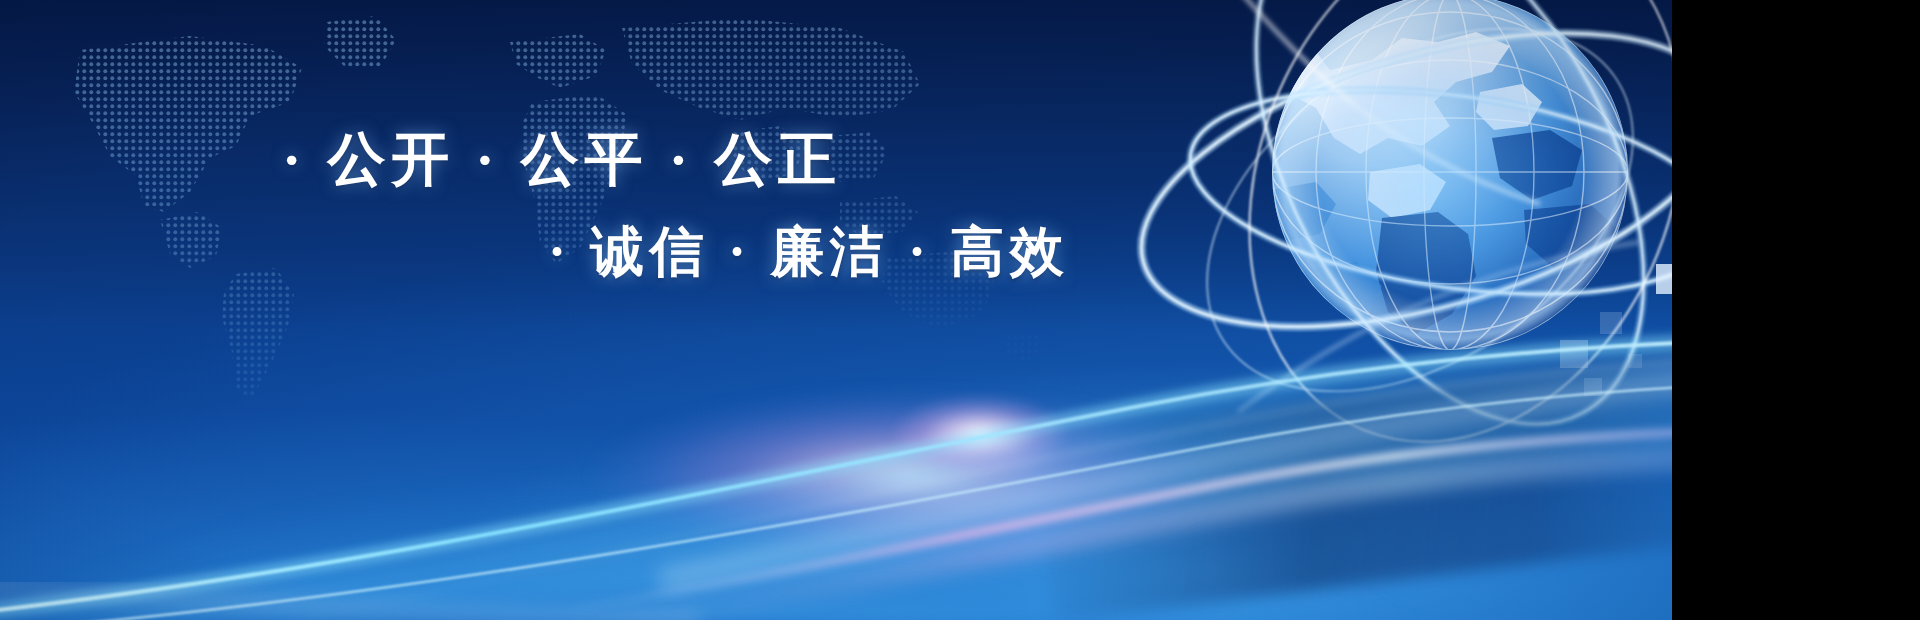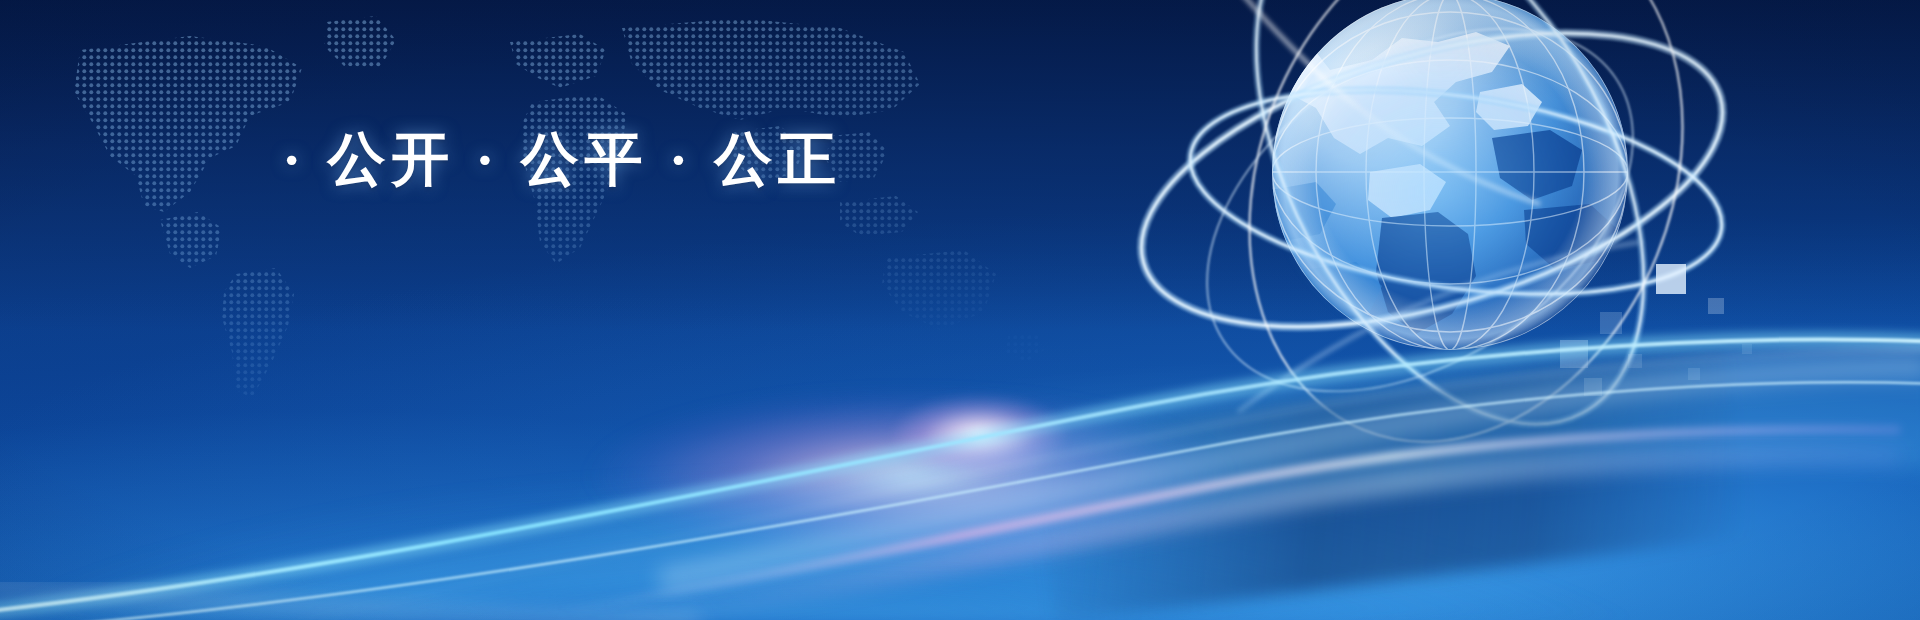--- a/index.html
+++ b/index.html
@@ -2,21 +2,21 @@
 <html><head>
 <meta charset="utf-8">
 <style>
   html, body {
     margin: 0;
     padding: 0;
     background: #000;
   }
   #banner {
     position: relative;
-    width: 1920px;
+    width: 1672px;
     height: 620px;
     overflow: hidden;
     font-family: "Liberation Serif", "DejaVu Serif", serif;
     background: #0b3f8f;
   }
 
   
   .bg-base {
     position: absolute; inset: 0;
     background:
@@ -304,15 +304,16 @@
       <path d="M660 300 C 900 250, 1160 188, 1420 140 C 1620 104, 1800 88, 1930 86" stroke="#dff2ff" stroke-opacity="0.30" stroke-width="22" fill="none" filter="url(#b3)"></path>
 
       <path d="M-20 306 C 180 320, 420 336, 700 340" stroke="#ffffff" stroke-opacity="0.25" stroke-width="10" fill="none" filter="url(#b3)"></path>
     </svg>
   </div>
 
   <div class="bg-vignette"></div>
 
   <div class="slogan">
     <div class="line line1">· 公开 · 公平 · 公正</div>
+    <div class="line line2">· 诚信 · 廉洁 · 高效</div>
   </div>
 
 </div>
 
 </body></html>

